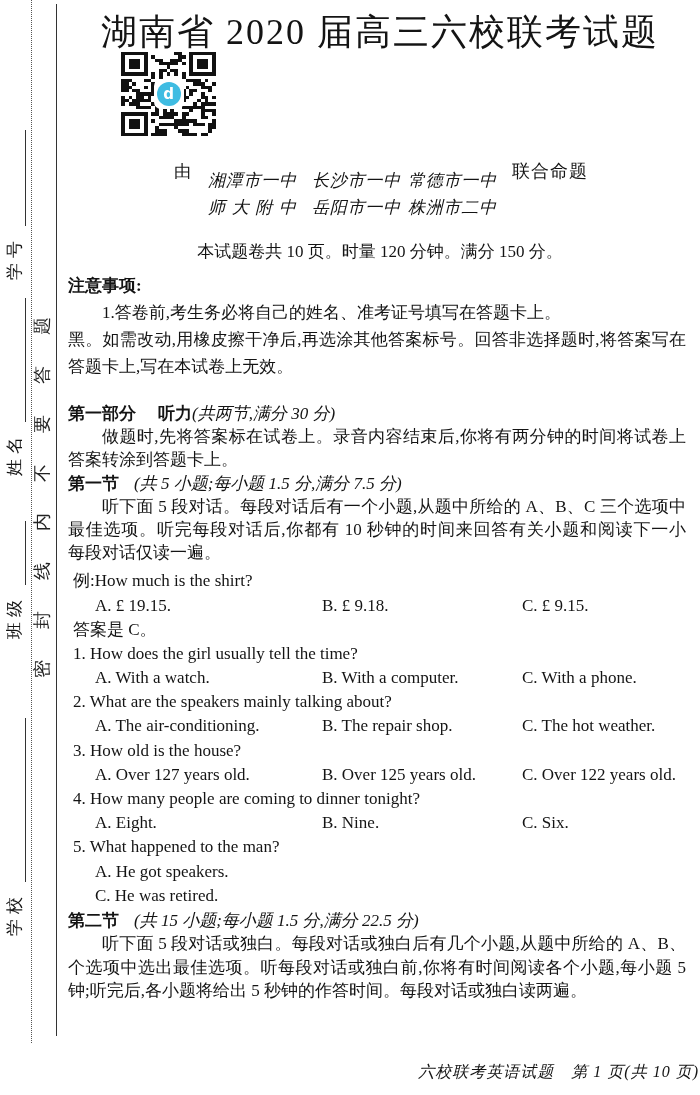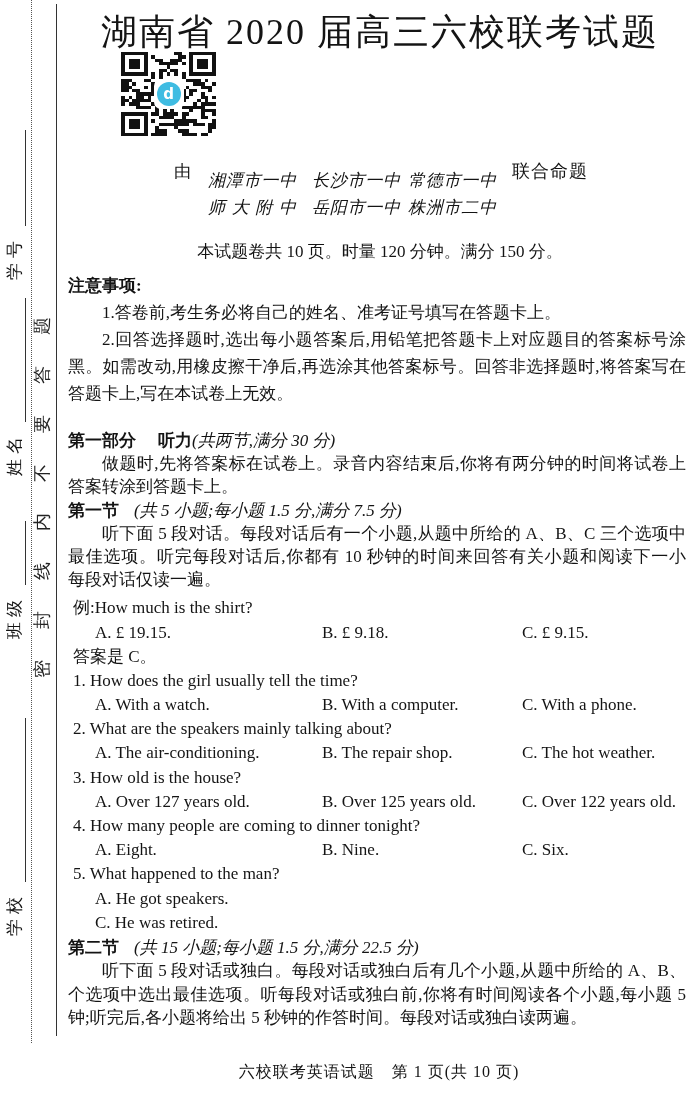--- a/index.html
+++ b/index.html
@@ -54,22 +54,22 @@
   .kai{font-style:italic;}
   .ml{margin-left:22px;}
   .ml2{margin-left:15px;}
   .ind{text-indent:2em;}
   .jfull{text-align:justify;text-align-last:justify;}
   .q{padding-left:5px;}
   .opt3{position:relative;padding-left:27px;}
   .opt3 .oB{position:absolute;left:254px;top:0;}
   .opt3 .oC{position:absolute;left:454px;top:0;}
   .optline{padding-left:27px;}
-  .footer{position:absolute;left:59px;top:1062px;width:640px;text-align:center;
-          font-size:16px;letter-spacing:1px;}
+  .footer{position:absolute;left:59px;top:1062px;width:640px;text-align:right;
+          font-size:16px;font-style:italic;letter-spacing:1px;}
 </style>
 </head>
 <body>
 
 <div class="page">
 
   <div class="vfield vf1">
     <span class="vlabel">学号</span>
       <span class="vblank"></span>
   </div>
@@ -416,21 +416,20 @@
   </div>
   <span class="issuer-suffix">联合命题</span>
 
   <div class="paperinfo">本试题卷共 10 页。时量 120 分钟。满分 150 分。</div>
 
   <div class="content">
 
     <div class="s-notice">
       <div class="line b">注意事项:</div>
       <div class="line ind">1.答卷前,考生务必将自己的姓名、准考证号填写在答题卡上。</div>
-      <div class="line ind jfull">2.回答选择题时,选出每小题答案后,用铅笔把答题卡上对应题目的答案标号涂</div>
       <div class="line jfull">黑。如需改动,用橡皮擦干净后,再选涂其他答案标号。回答非选择题时,将答案写在</div>
       <div class="line">答题卡上,写在本试卷上无效。</div>
     </div>
 
     <div class="s-part1">
       <div class="line">
         <span class="b">第一部分</span><span class="b ml">听力</span><span class="kai">(共两节,满分 30 分)</span>
       </div>
       <div class="line ind jfull">做题时,先将答案标在试卷上。录音内容结束后,你将有两分钟的时间将试卷上的</div>
       <div class="line">答案转涂到答题卡上。</div>

